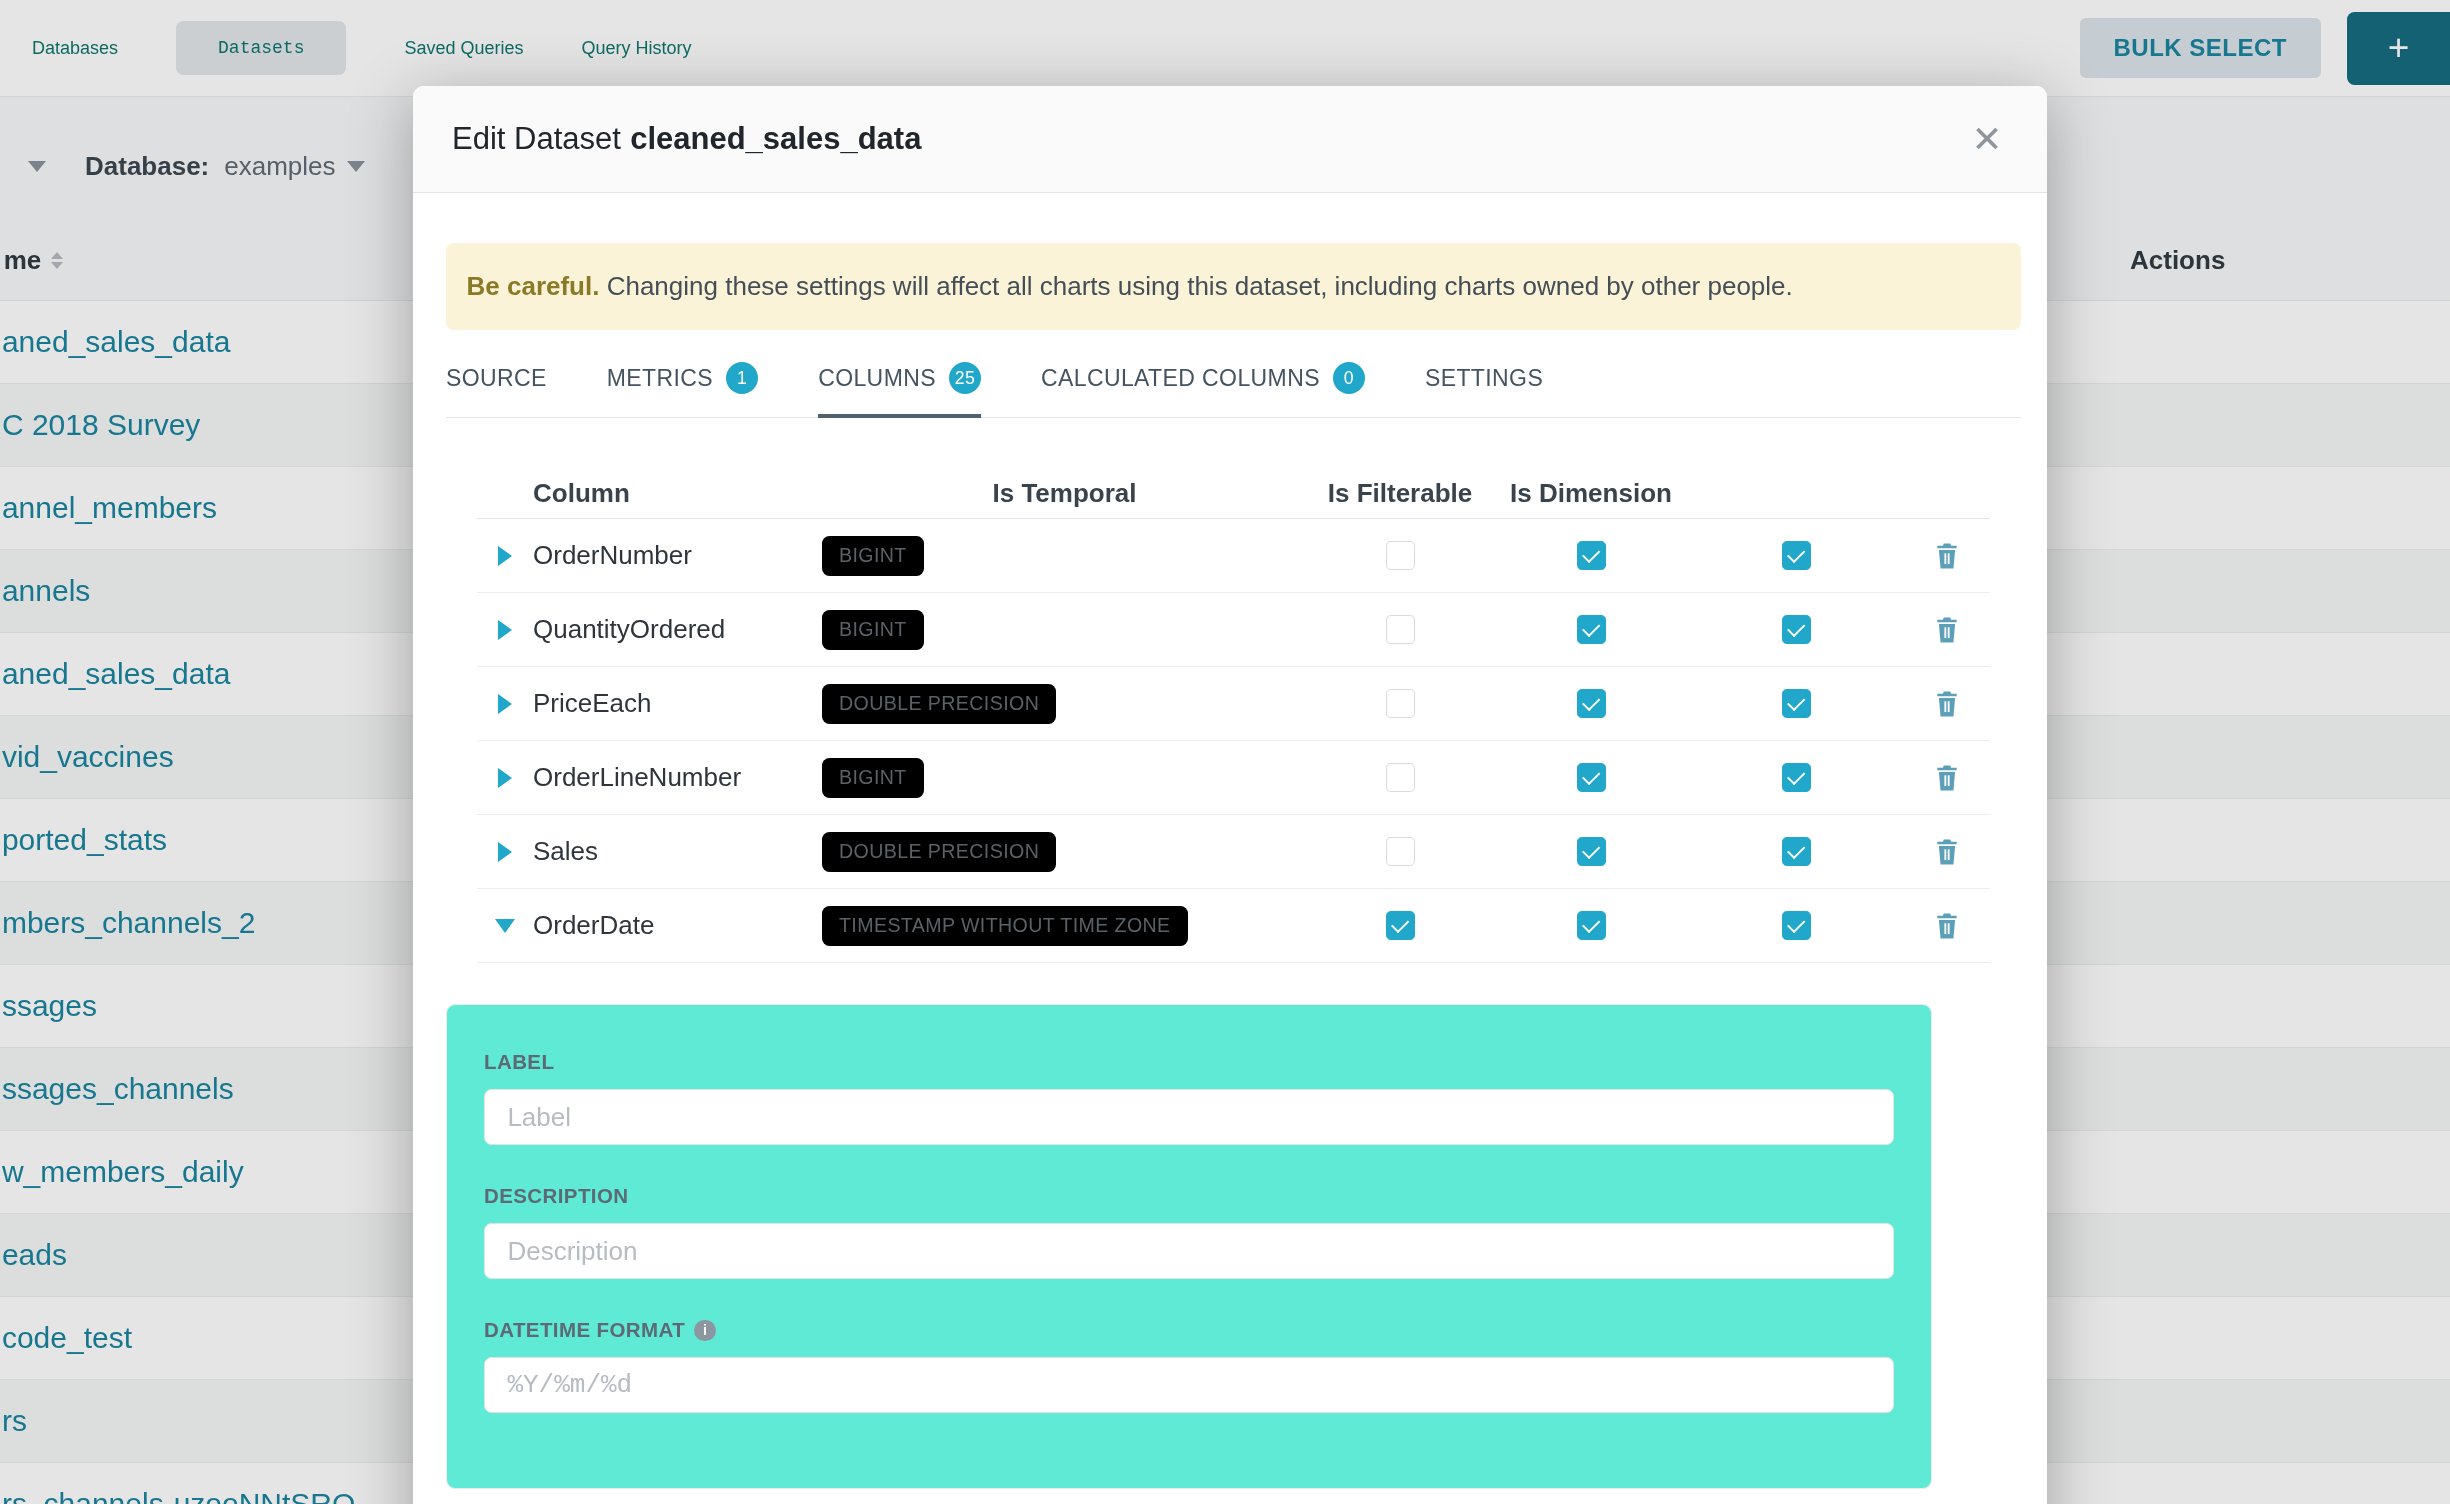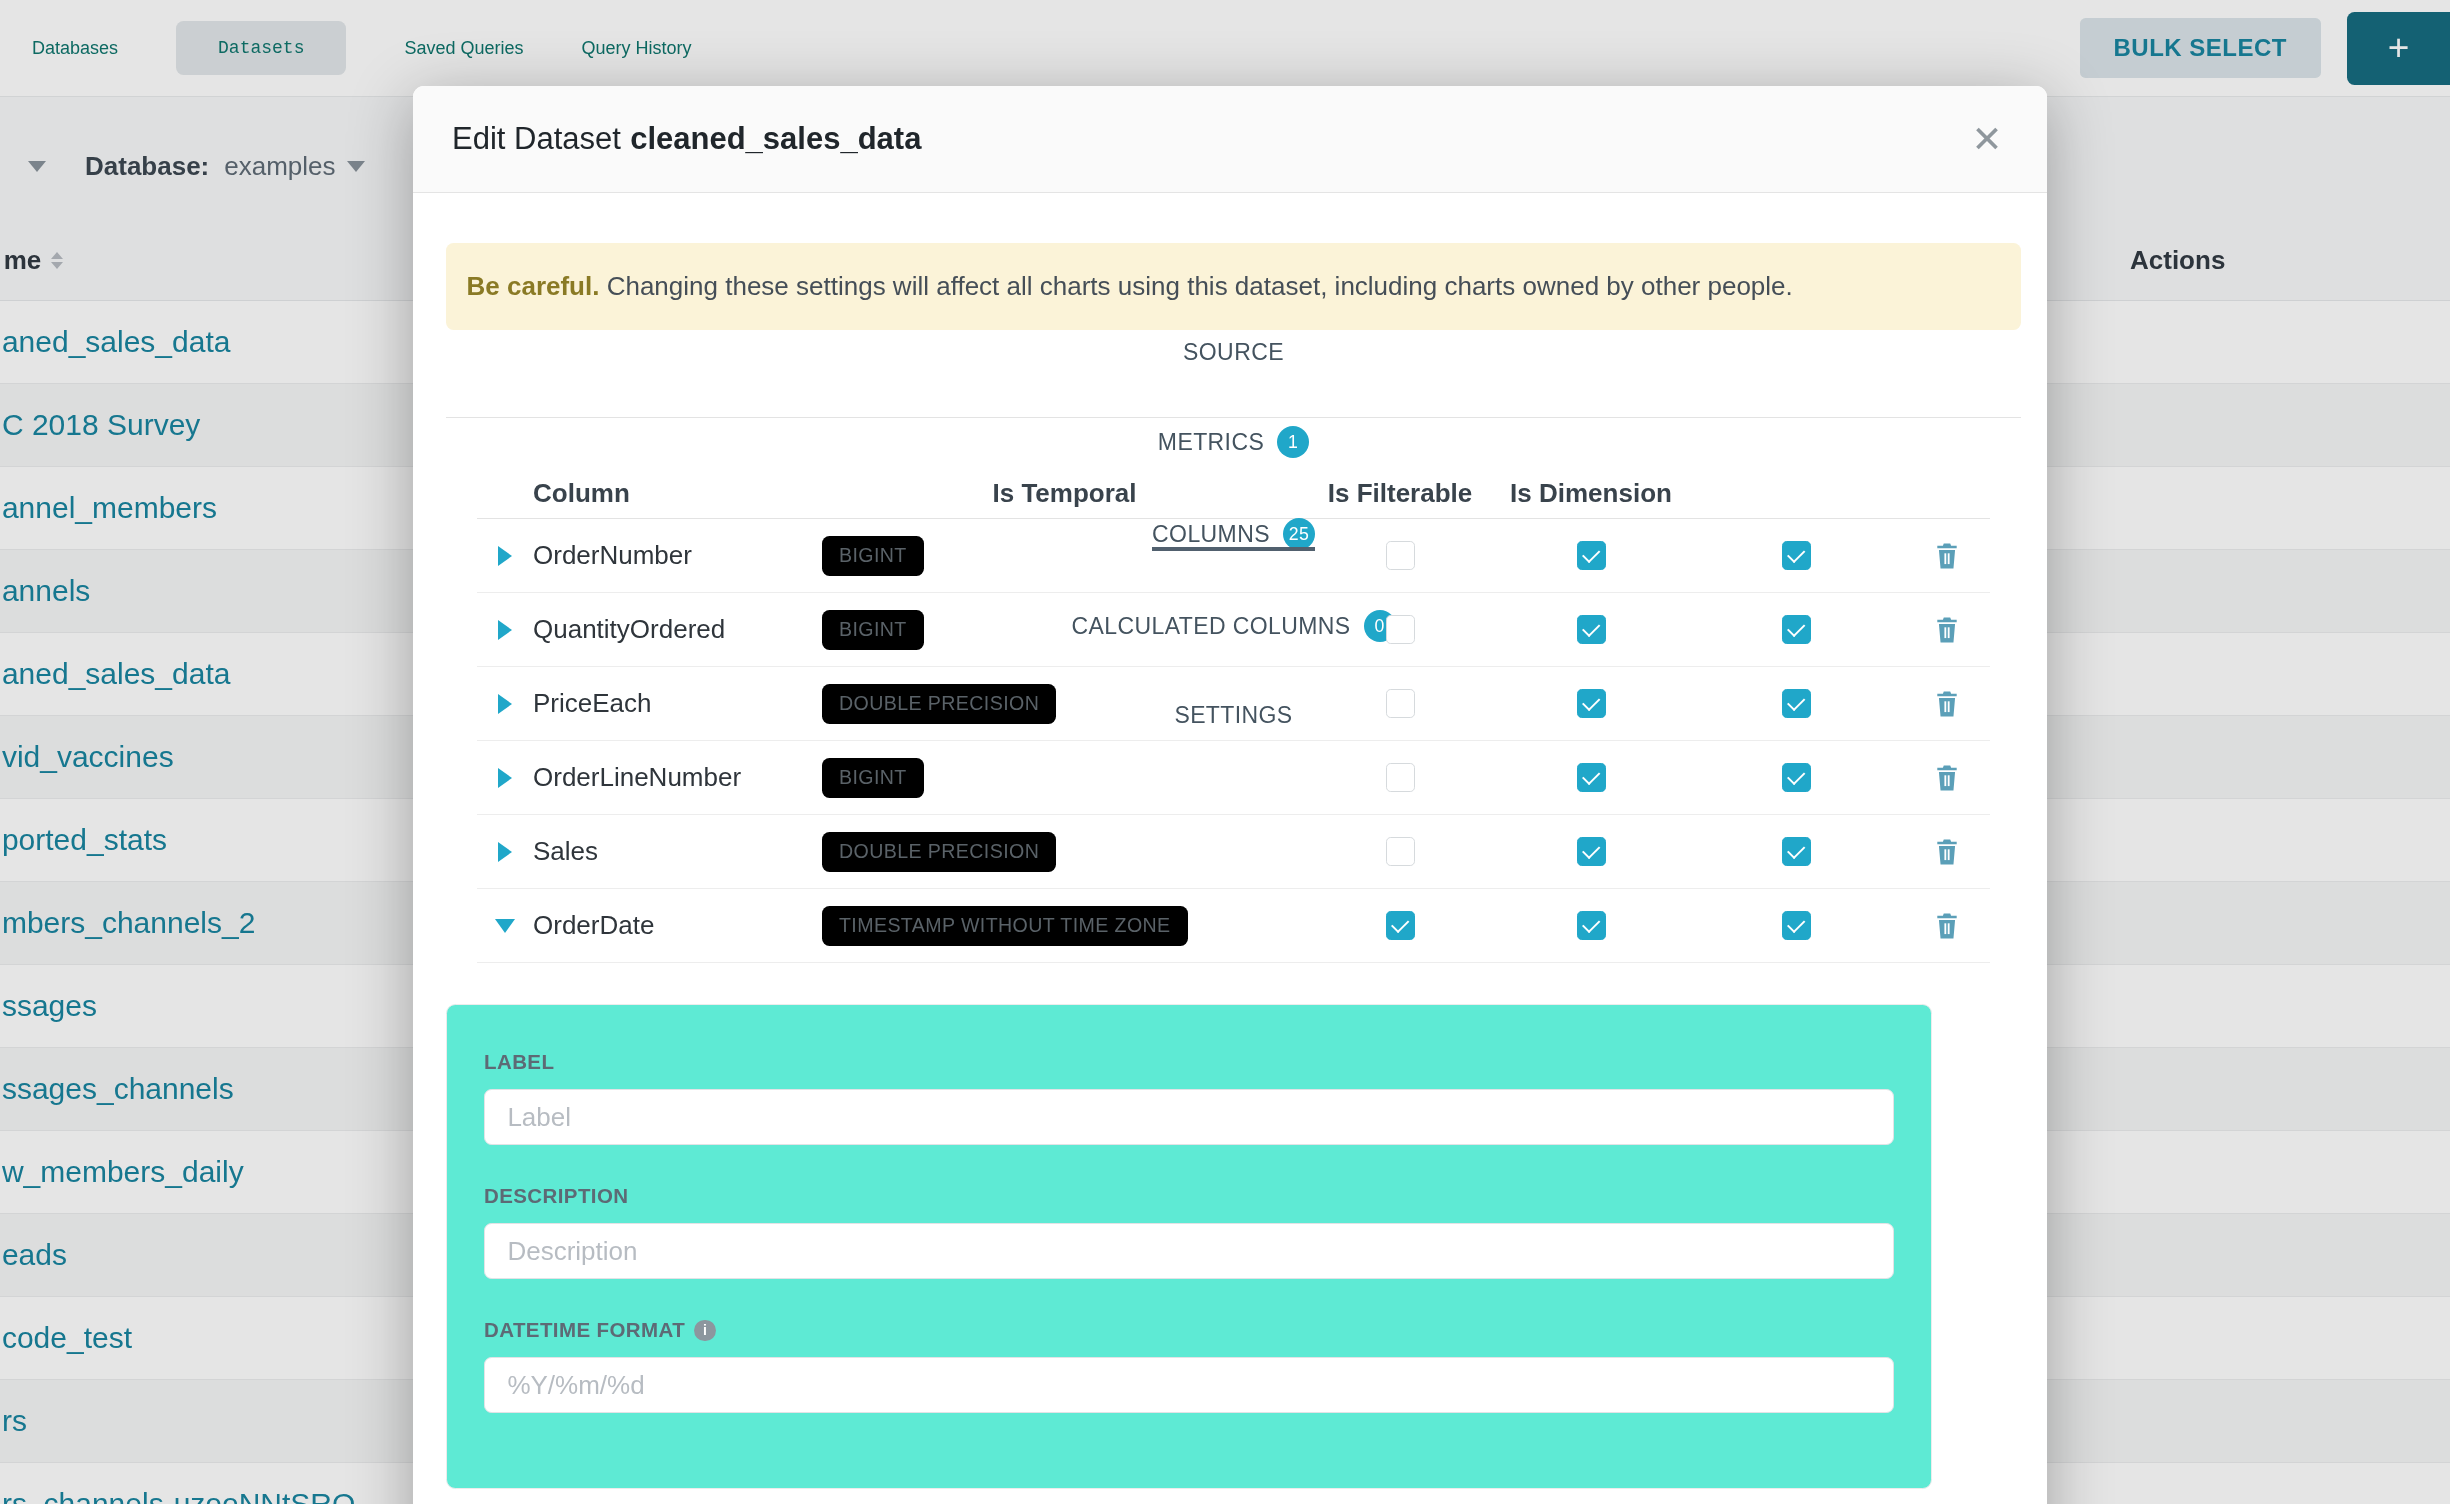--- a/index.html
+++ b/index.html
@@ -43,21 +43,21 @@
   .modal-header{height:106px;display:flex;align-items:center;padding:0 39px;background:#fafafa;
                 border-bottom:0.9px solid #e4e4e4;border-radius:11.2px 11.2px 0 0;}
   .modal-title{font-size:31px;color:#20262b;font-weight:400;}
   .modal-title b{font-weight:700;margin-left:9.3px;}
   .close-btn{margin-left:auto;font-size:37px;color:#8f979d;line-height:1;cursor:pointer;padding:3.7px 5.6px;}
   .modal-body{padding:50px 26px 0 33px;}
 
   .warning{background:#fbf3d8;border-radius:7.5px;padding:26px 20.5px;font-size:26px;color:#454e57;line-height:35px;}
   .warning b{color:#8a7a25;font-weight:700;}
 
-  .tabs{display:flex;align-items:center;gap:60px;height:78px;margin-top:9.3px;border-bottom:0.9px solid #e3e3e3;flex-direction:column;}
+  .tabs{display:flex;align-items:center;gap:60px;height:78px;margin-top:9.3px;border-bottom:0.9px solid #e3e3e3;}
   .tab{position:relative;display:flex;align-items:center;gap:13px;height:100%;font-size:23px;font-weight:500;
        letter-spacing:0.4px;color:#44535f;cursor:pointer;white-space:nowrap;}
   .tab.active::after{content:"";position:absolute;left:0;right:0;bottom:-0.9px;height:4.7px;background:#51606e;}
   .badge{min-width:32px;height:32px;border-radius:16px;background:#20a7c9;color:#fff;font-size:17.7px;font-weight:400;
          display:flex;align-items:center;justify-content:center;padding:0 3.7px;box-sizing:border-box;}
 
   .cols-table{margin:0 31px;}
   .t-head,.t-row{display:grid;grid-template-columns:56px 289px 485px 186px 196px 214px 1fr;align-items:center;}
   .t-head{height:50px;margin-top:50px;border-bottom:0.9px solid #e3e3e3;font-size:26px;font-weight:700;color:#39434c;}
   .t-head .c{text-align:center;}
@@ -80,21 +80,21 @@
   .panel{width:1486px;margin-top:41px;background:#5eead4;border:0.9px solid #ececec;border-radius:9.3px;
          padding:45px 37px 65px 37px;box-sizing:border-box;}
   .field-label{display:flex;align-items:center;gap:9.3px;font-size:20.5px;font-weight:700;letter-spacing:0.4px;
                color:#5d6a75;margin-bottom:15px;}
   .info-icon{width:21.4px;height:21.4px;border-radius:50%;background:#8c969e;color:#fff;font-size:14px;font-weight:700;
              display:inline-flex;align-items:center;justify-content:center;font-style:normal;cursor:pointer;}
   .text-input{display:block;width:100%;height:56px;background:#fff;border:0.9px solid #e2e3e6;border-radius:7.5px;
               padding:0 22.4px;font-size:26px;color:#333;box-sizing:border-box;outline:none;margin-bottom:39px;
               font-family:"Liberation Sans","DejaVu Sans",sans-serif;}
   .text-input::placeholder{color:#b7bcc2;}
-  .text-input.last{margin-bottom:10px;}
+  .text-input.last{margin-bottom:10px;font-family:Liberation Mono, monospace;}
 </style>
 </head>
 <body>
 
 <div class="page">
 
   <div class="nav">
     <div class="nav-item">Databases</div>
     <div class="nav-item active">Datasets</div>
     <div class="nav-item">Saved Queries</div>

